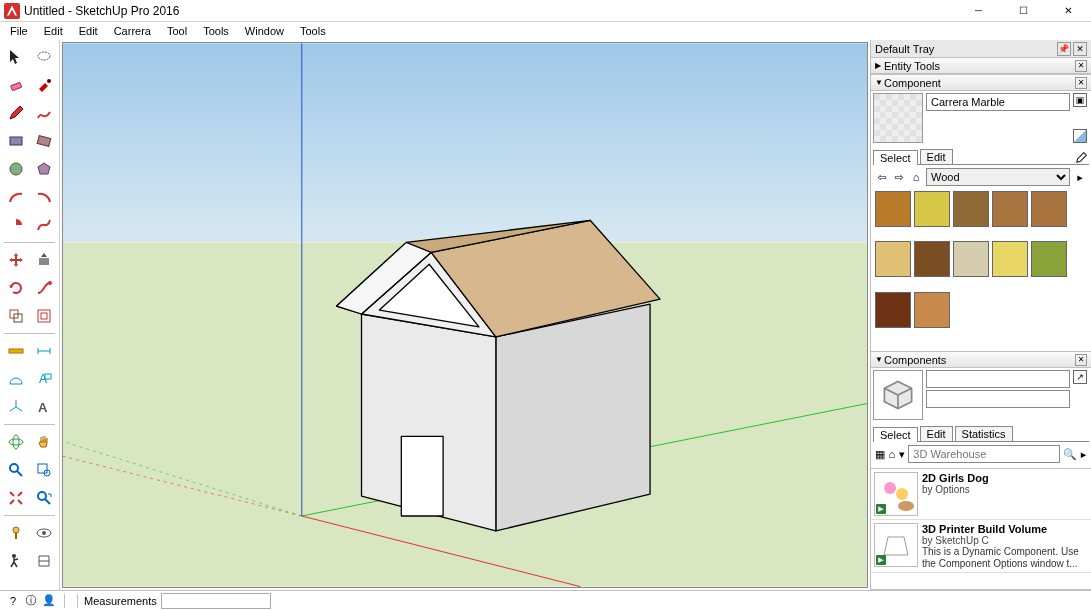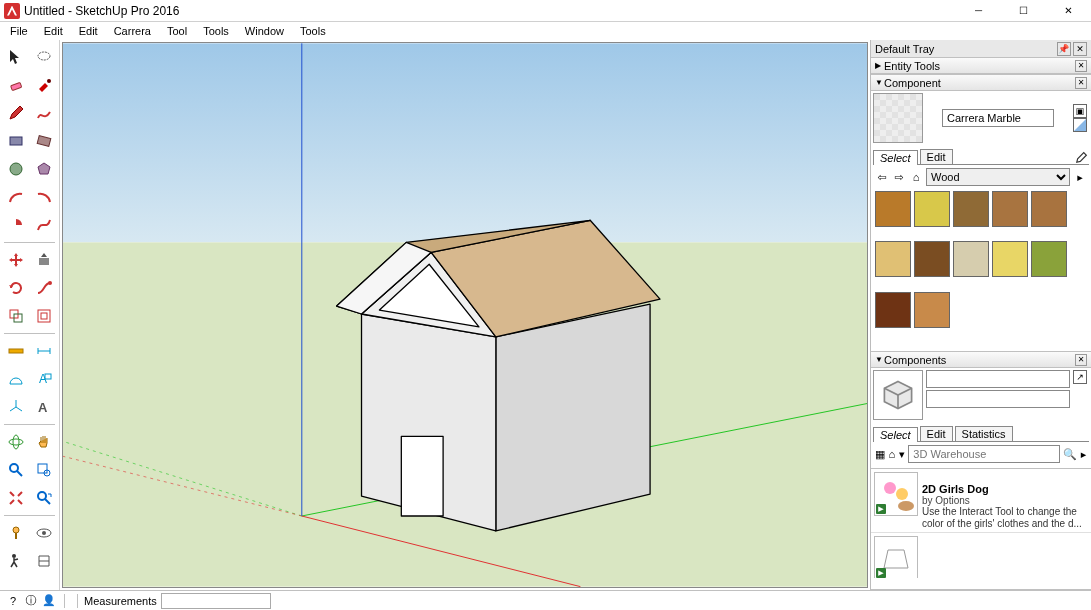--- a/index.html
+++ b/index.html
@@ -29,48 +29,48 @@
 .tray-header .spacer { flex: 1; }
 .tray-pin, .tray-close { width: 14px; height: 14px; display: flex; align-items: center; justify-content: center; cursor: pointer; font-size: 9px; border: 1px solid #999; margin-left: 2px; }
 
 .panel { border-bottom: 1px solid #c0c0c0; background: #fff; }
 .panel-hdr { height: 16px; background: linear-gradient(#fafafa,#e5e5e5); border-bottom: 1px solid #c0c0c0; display: flex; align-items: center; padding: 0 4px; font-size: 11px; cursor: pointer; }
 .panel-hdr .tri { width: 9px; display: inline-block; font-size: 8px; }
 .panel-hdr .spacer { flex: 1; }
 .panel-hdr .x { width: 12px; height: 12px; border: 1px solid #999; display: flex; align-items: center; justify-content: center; font-size: 8px; cursor: pointer; }
 
 .mat-body { padding: 2px; }
-.mat-top { display: flex; gap: 19px; align-items: center; }
+.mat-top { display: flex; gap: 3px; }
 .mat-preview { width: 50px; height: 50px; border: 1px solid #999; background: repeating-conic-gradient(#eee 0 25%, #e2e2e2 0 50%) 0 0/12px 12px; }
 .mat-name { flex: 1; }
 .mat-name input { width: 100%; height: 18px; font-size: 11px; padding: 0 4px; border: 1px solid #888; }
 .mat-actions { width: 16px; display: flex; flex-direction: column; justify-content: space-between; }
 .mat-act { width: 14px; height: 14px; border: 1px solid #666; cursor: pointer; font-size: 9px; display: flex; align-items: center; justify-content: center; }
 .tabbar { display: flex; align-items: flex-end; height: 18px; border-bottom: 1px solid #888; margin-top: 4px; font-size: 11px; position: relative; }
 .tab { padding: 1px 6px; border: 1px solid #888; border-bottom: none; margin-right: 2px; background: #f4f4f4; cursor: pointer; }
-.tab.active { background: #fff; position: relative; top: 1px; font-style: italic; }
+.tab.active { background: #fff; position: relative; top: 1px; }
 .tabbar .spacer { flex: 1; }
 .eyedrop { width: 14px; height: 14px; cursor: pointer; }
 .navrow { display: flex; align-items: center; gap: 3px; padding: 3px 2px; }
 .nav-ic { width: 14px; height: 14px; cursor: pointer; display: flex; align-items: center; justify-content: center; font-size: 11px; }
 .navrow select { flex: 1; height: 18px; font-size: 11px; border: 1px solid #888; }
 .swatches { display: flex; flex-wrap: wrap; gap: 3px; padding: 2px 2px 10px; min-height: 160px; }
 .sw { width: 36px; height: 36px; border: 1px solid #666; cursor: pointer; }
 
 .comp-body { padding: 2px; }
 .comp-top { display: flex; gap: 3px; }
 .comp-preview { width: 50px; height: 50px; border: 1px solid #999; display: flex; align-items: center; justify-content: center; background: #fff; }
 .comp-fields { flex: 1; }
 .comp-fields input { width: 100%; height: 18px; font-size: 11px; padding: 0 4px; border: 1px solid #888; margin-bottom: 2px; }
 .comp-nav { display: flex; align-items: center; gap: 3px; padding: 3px 2px; }
 .comp-nav input { flex: 1; height: 18px; font-size: 11px; padding: 4px 4px; border: 1px solid #888; }
 .comp-list { height: 110px; overflow: auto; border-top: 1px solid #c0c0c0; }
 .comp-item { display: flex; padding: 3px; border-bottom: 1px solid #e0e0e0; gap: 4px; }
 .comp-thumb { width: 44px; height: 44px; border: 1px solid #bbb; flex: none; background: #fff; display: flex; align-items: center; justify-content: center; position: relative; }
-.comp-meta .name { font-weight: bold; font-size: 11px; margin-top: 11px; }
+.comp-meta .name { font-weight: bold; font-size: 11px; }
 .comp-meta .auth { font-size: 10px; color: #444; }
 .comp-meta .desc { font-size: 10px; color: #333; line-height: 1.15; }
 .dlbadge { position: absolute; left: 1px; bottom: 1px; width: 10px; height: 10px; background: #2e7d32; color: #fff; font-size: 7px; display: flex; align-items: center; justify-content: center; border-radius: 1px; }
 
 .statusbar { position: absolute; left: 0; right: 0; bottom: 0; height: 20px; border-top: 1px solid #c0c0c0; display: flex; align-items: center; font-size: 11px; padding: 0 4px; background: #fff; }
 .status-ic { width: 18px; height: 18px; display: flex; align-items: center; justify-content: center; cursor: pointer; }
 .status-sep { width: 1px; height: 14px; background: #c0c0c0; margin: 0 6px; }
 .status-hint { flex: 1; }
 .meas-lbl { margin-right: 4px; }
 .meas-box { width: 110px; height: 16px; border: 1px solid #aaa; background: #fff; }
@@ -491,29 +491,33 @@
               <svg width="40" height="40">
                 <circle cx="14" cy="14" r="6" fill="#f9c"></circle>
                 <circle cx="26" cy="20" r="6" fill="#fc6"></circle>
                 <ellipse cx="30" cy="32" rx="8" ry="5" fill="#c96"></ellipse>
               </svg>
               <div class="dlbadge">▶</div>
             </div>
             <div class="comp-meta">
               <div class="name">2D Girls Dog</div>
               <div class="auth">by Options</div>
-              <div class="desc">Use the Interact Tool to change the color of the girls' clothes and the d...</div>
             </div>
           </div>
           <div class="comp-item">
             <div class="comp-thumb">
               <svg width="40" height="40">
                 <polygon points="8,30 32,30 28,12 12,12" fill="none" stroke="#999"></polygon>
               </svg>
               <div class="dlbadge">▶</div>
+            </div>
+            <div class="comp-meta">
+              <div class="name">3D Printer Build Volume</div>
+              <div class="auth">by SketchUp C</div>
+              <div class="desc">This is a Dynamic Component. Use the Component Options window t...</div>
             </div>
           </div>
         </div>
     </div>
   </div>
 </div>
 
 <div class="statusbar">
   <div class="status-ic">?</div>
   <div class="status-ic">ⓘ</div>

